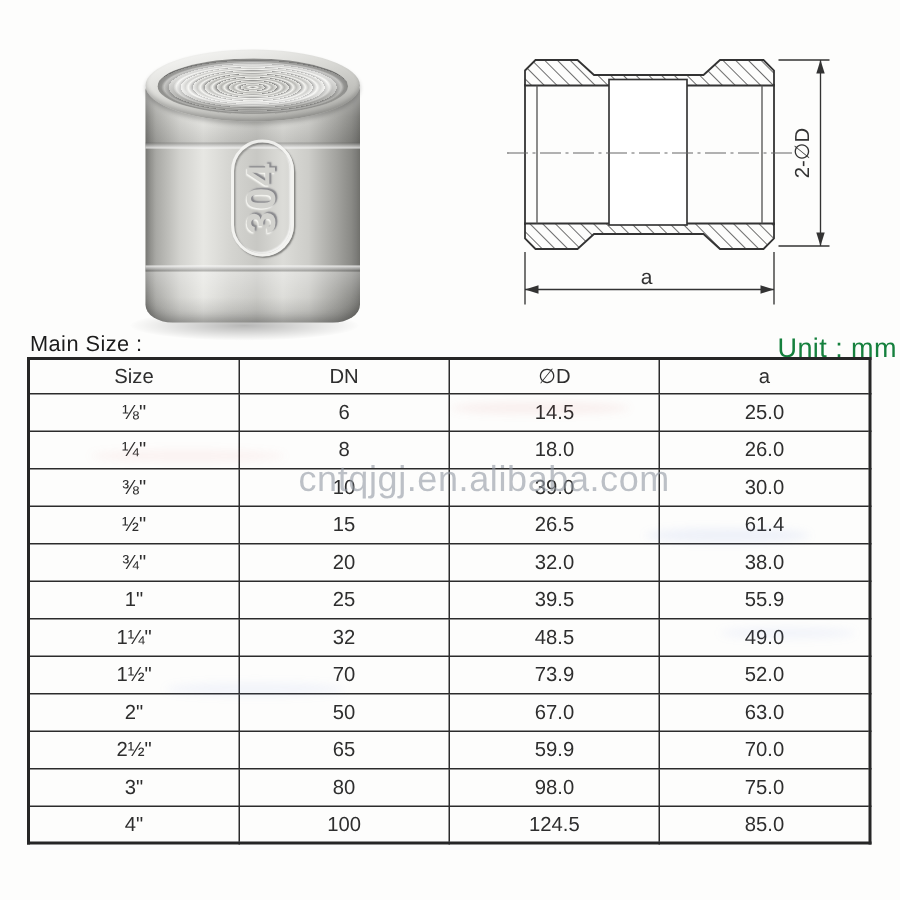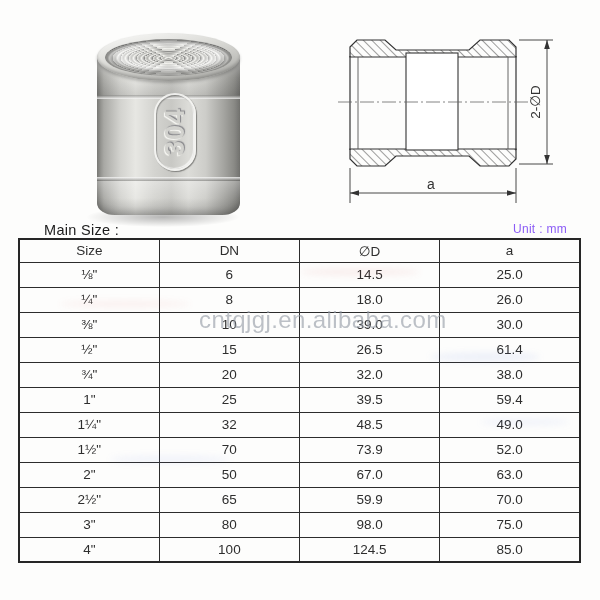--- a/index.html
+++ b/index.html
@@ -72,22 +72,22 @@
     font-size:27px; font-weight:bold; letter-spacing:1px;
     color:#d2d2ce;
     text-shadow:1px 1px 1px #87878b, -1px -1px 1px #f8f8f4;
   }
 
   
   .drawing { position:absolute; left:330px; top:10px; width:262px; height:210px; }
   .drawing text { font-family:"Liberation Sans","DejaVu Sans",sans-serif; fill:#333; }
 
   
-  .table-title { position:absolute; left:20px; top:222px; font-size:14.5px; color:#1c1c1c; letter-spacing:0.3px;margin-left:24px; }
-  .unit-label  { position:absolute; right:33px; top:222px; font-size:12px; color:#8b5cf6; letter-spacing:0.3px; }
+  .table-title { position:absolute; left:20px; top:222px; font-size:14.5px; color:#1c1c1c; letter-spacing:0.3px; }
+  .unit-label  { position:absolute; right:2px; top:222px; font-size:18px; color:#15803d; letter-spacing:0.3px; }
 
   
   table.size-table {
     position:absolute; left:18px; top:238px; width:563px;
     border-collapse:collapse; table-layout:fixed;
     border:2px solid #262626;
   }
   .size-table th, .size-table td {
     border:1px solid #2c2c2c;
     text-align:center; vertical-align:middle;
@@ -210,21 +210,21 @@
       <tr>
         <td>¾"</td>
         <td>20</td>
         <td>32.0</td>
         <td>38.0</td>
       </tr>
       <tr>
         <td>1"</td>
         <td>25</td>
         <td>39.5</td>
-        <td>59.4</td>
+        <td>55.9</td>
       </tr>
       <tr>
         <td>1¼"</td>
         <td>32</td>
         <td>48.5</td>
         <td>49.0</td>
       </tr>
       <tr>
         <td>1½"</td>
         <td>70</td>

